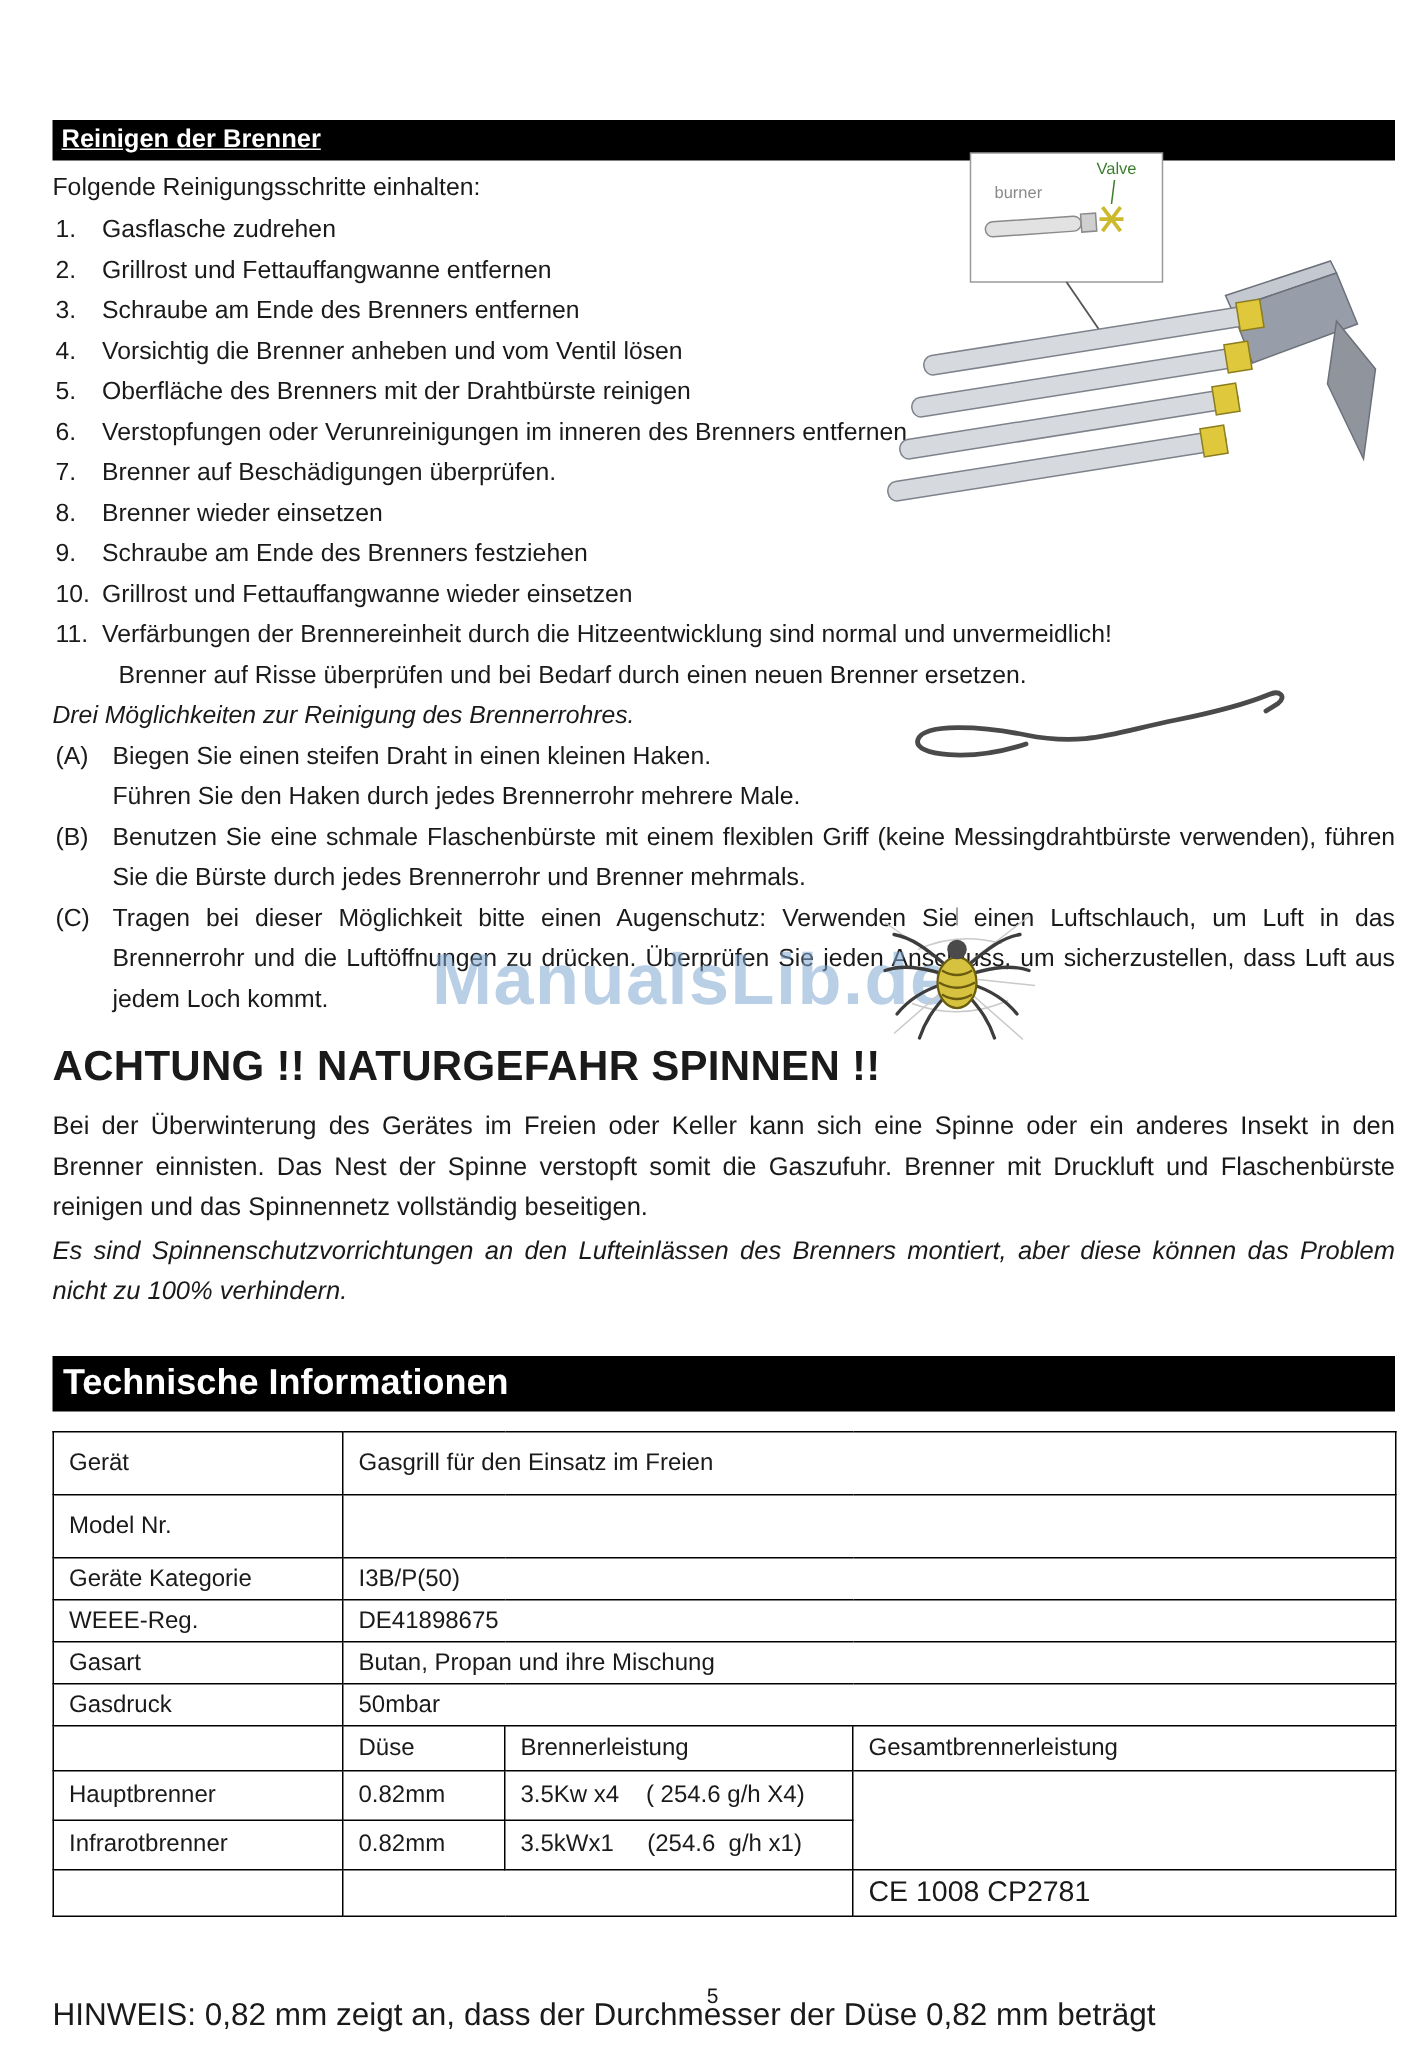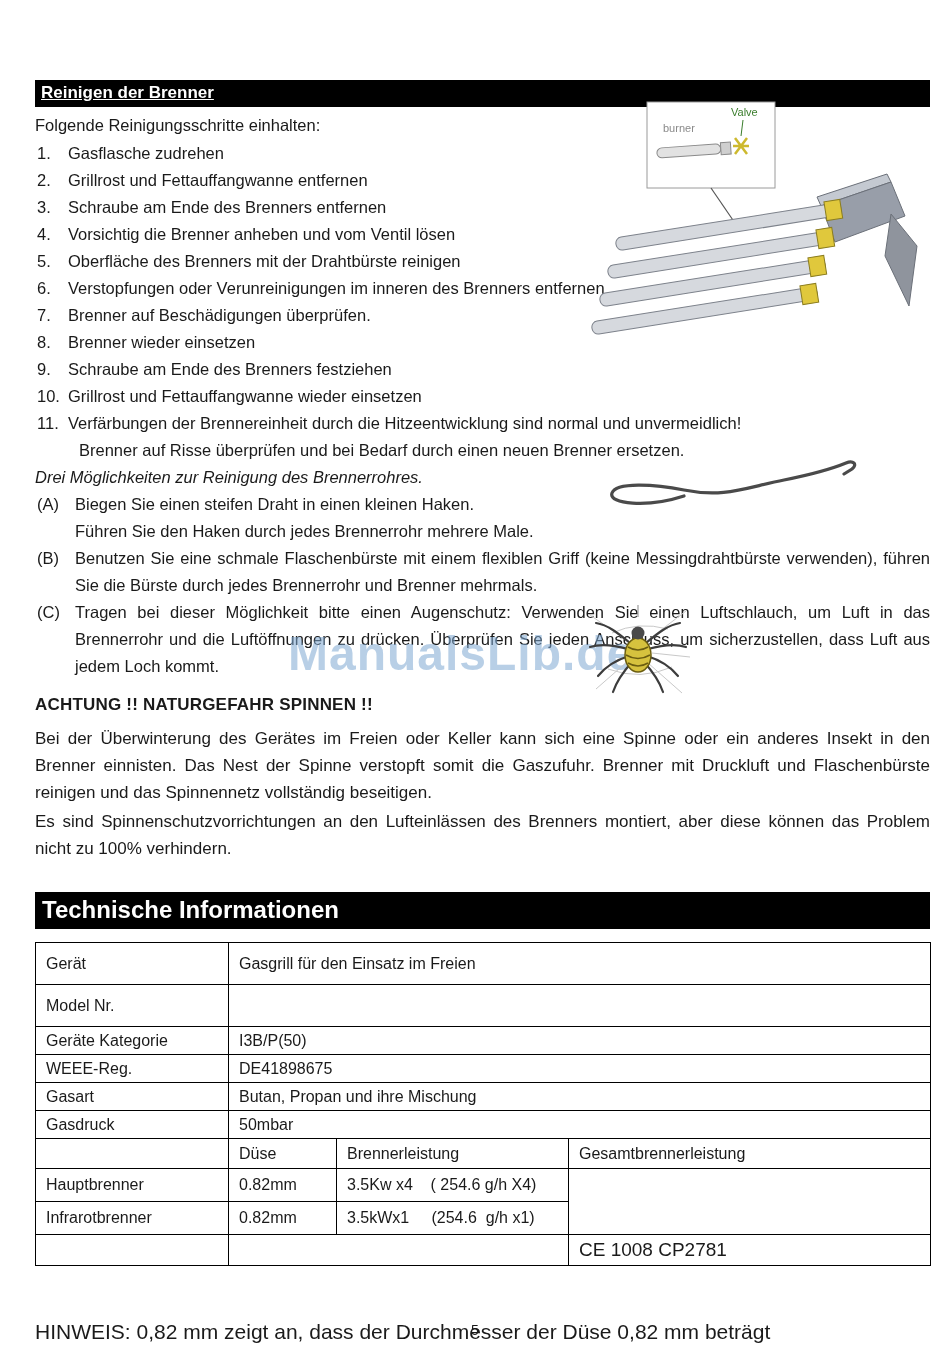--- a/index.html
+++ b/index.html
@@ -21,23 +21,23 @@
   .step { position:relative; padding-left:33px; font-size:16.5px; line-height:27px; max-width:900px; }
   .step .num { position:absolute; left:2px; }
   .step-cont { padding-left:44px; font-size:16.5px; line-height:27px; }
 
   .methods-intro { font-size:16.5px; line-height:27px;font-style:italic; }
 
   .method { position:relative; padding-left:40px; font-size:16.5px; line-height:27px; margin:0; }
   .method .mlabel { position:absolute; left:2px; }
   .method .just { text-align:justify; }
 
-  .warning-title { font-size:17px; font-weight:800; letter-spacing:0.2px; margin:15px 0 10px; }
+  .warning-title { font-size:28px; font-weight:800; letter-spacing:0.2px; margin:15px 0 10px; }
   .warn-p { font-size:17px; line-height:27px; text-align:justify; }
-  .warn-p + .warn-p { margin-top:2px; }
+  .warn-p + .warn-p { margin-top:2px;font-style:italic; }
 
   table { border-collapse:collapse; width:895px; margin-top:13px; table-layout:fixed; }
   td { border:1px solid #000; font-size:16px; padding:4px 10px; vertical-align:middle; overflow:hidden; }
   col.c1{width:193px} col.c2{width:108px} col.c3{width:232px} col.c4{width:362px}
   tr.r-tall td { height:42px; }
   tr.r-std td  { height:28px; }
   tr.r-hdr td  { height:30px; }
   tr.r-burn td { height:33px; }
   td.power { white-space:pre; }
   td.ce { font-size:19px; }

